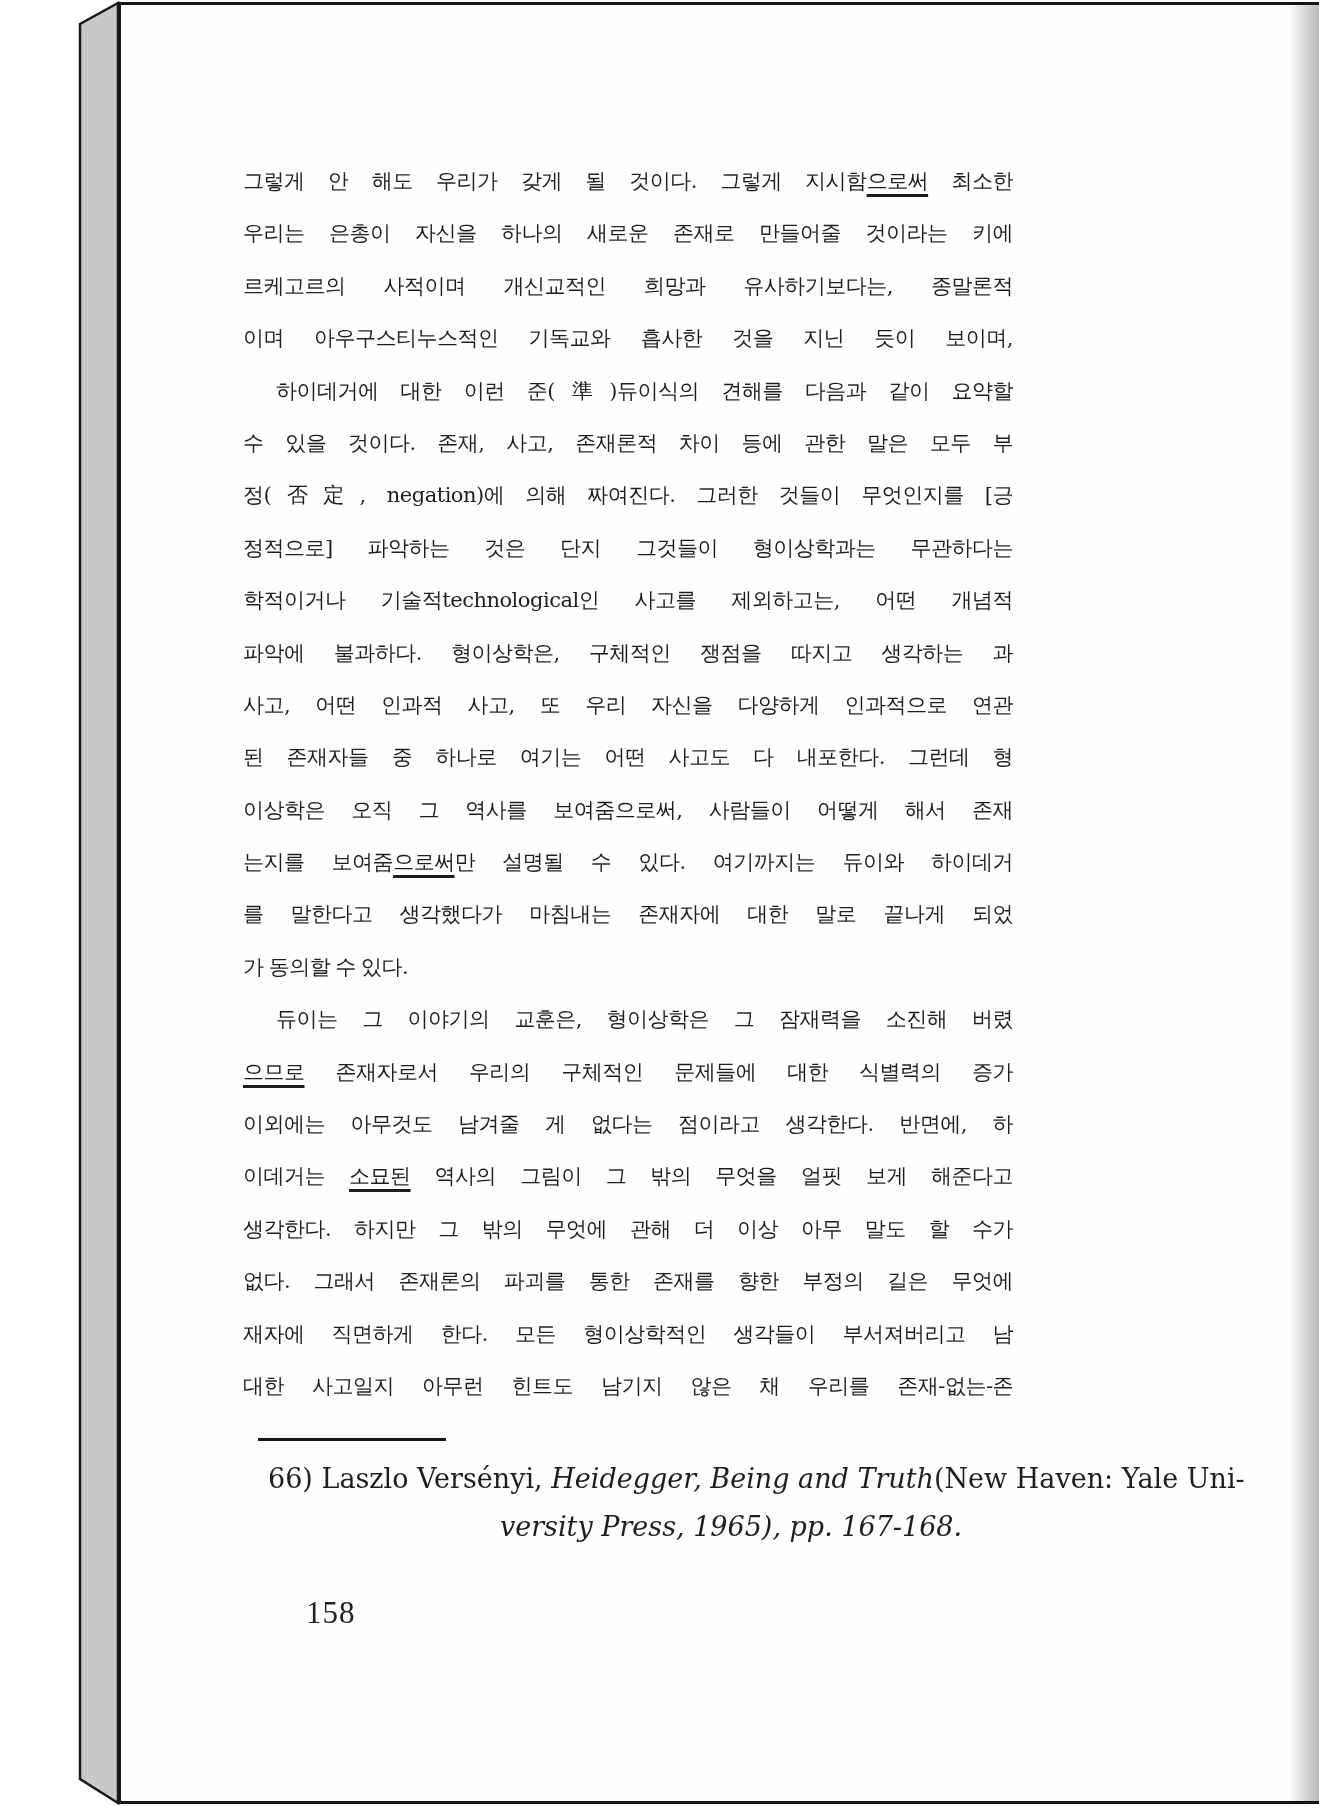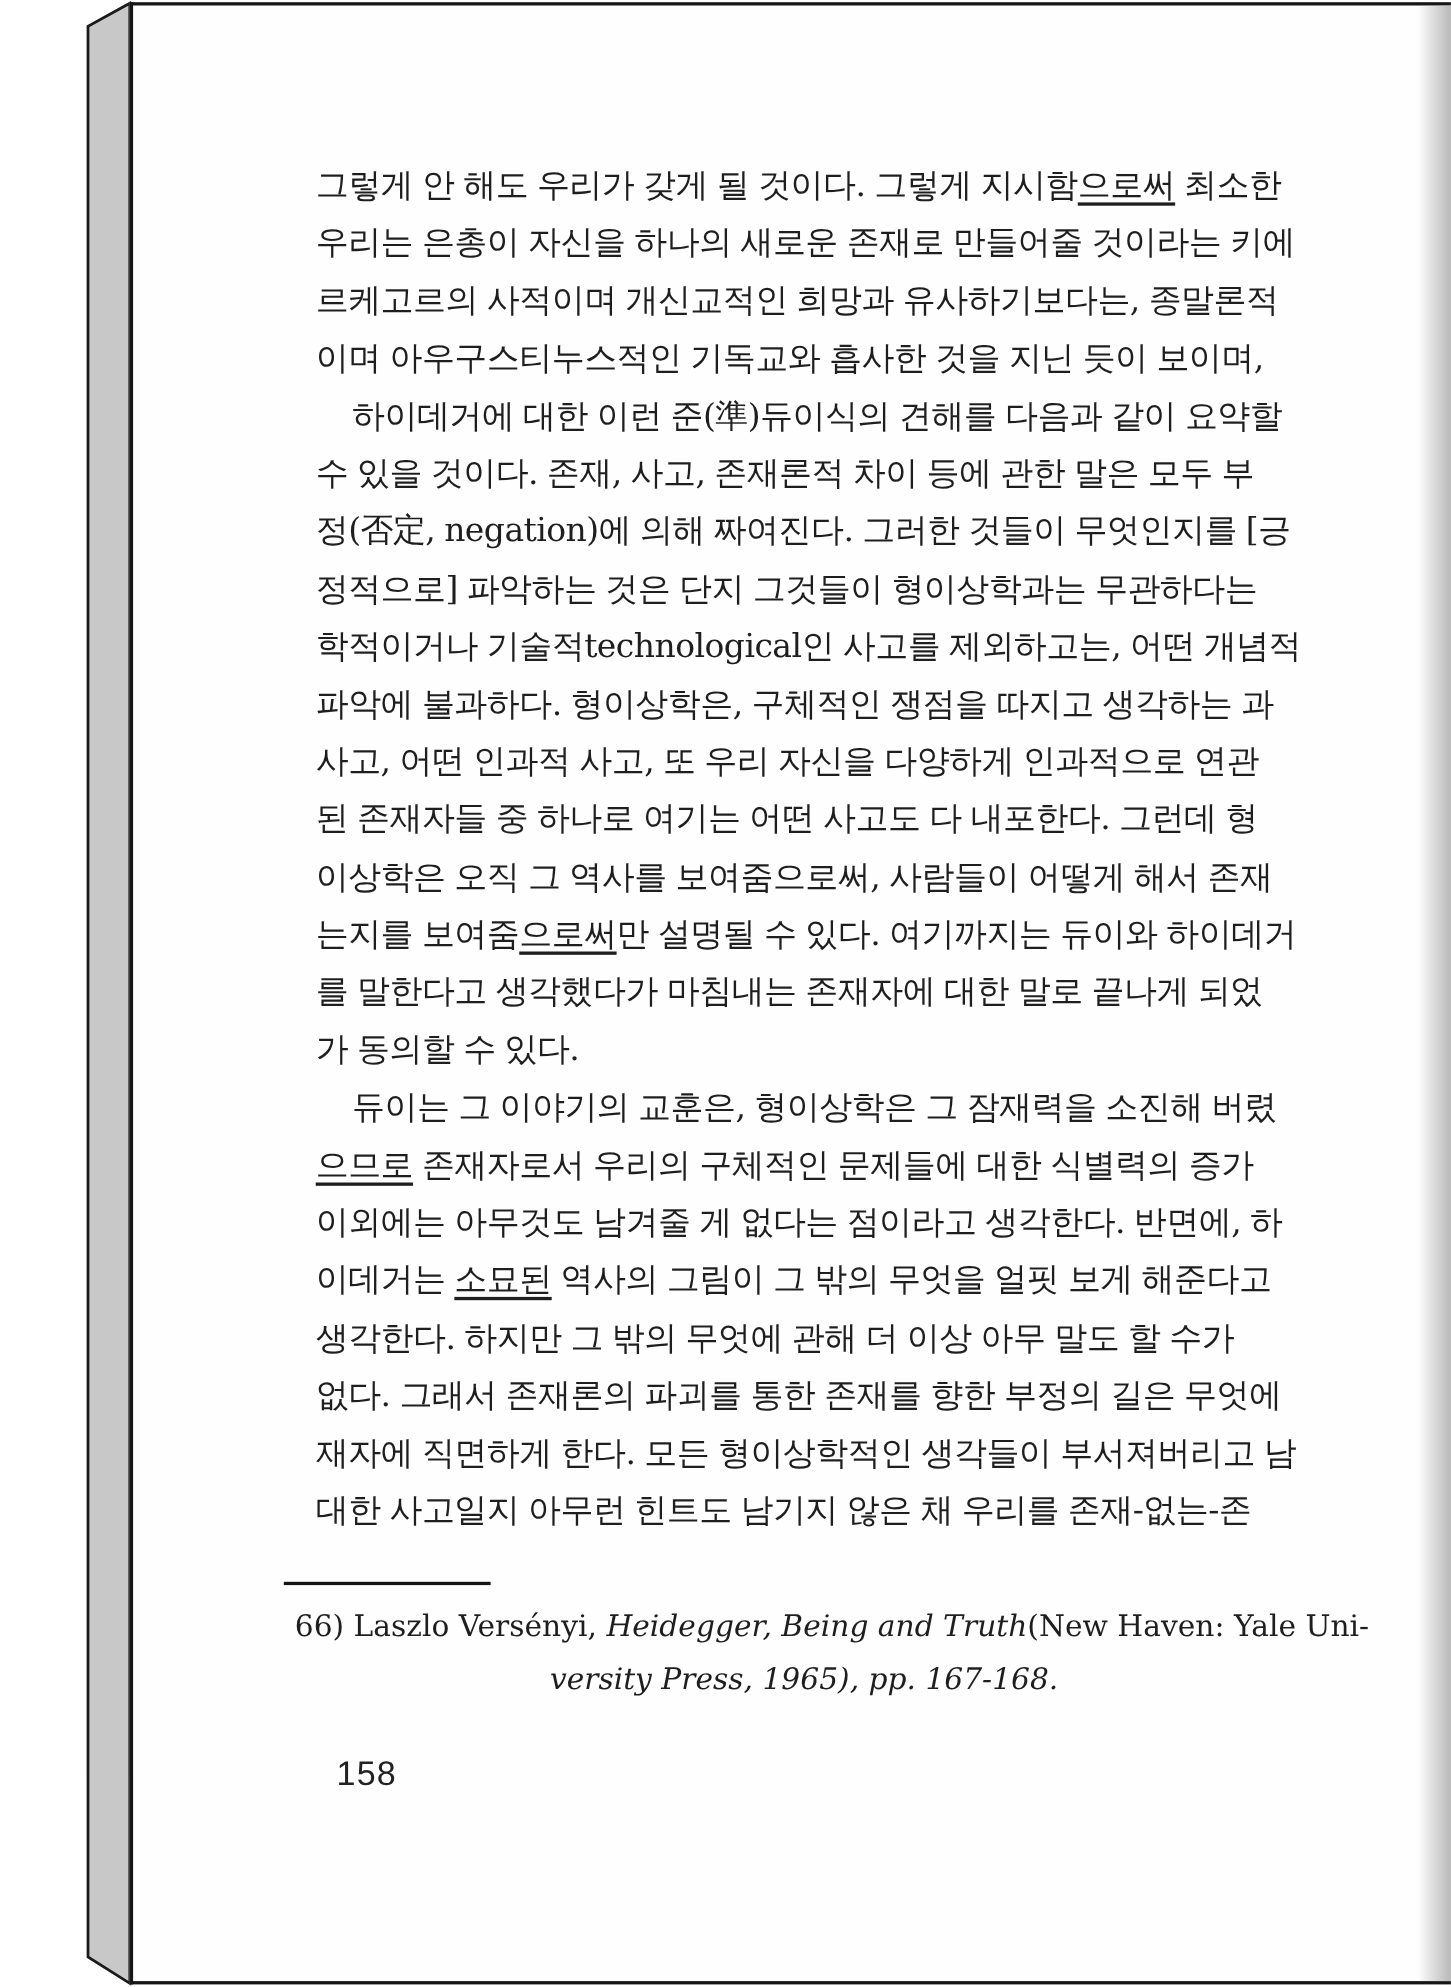--- a/index.html
+++ b/index.html
@@ -15,23 +15,23 @@
     box-sizing:border-box;background:#fefefe;
     border-top:3px solid #161616;border-left:3px solid #161616;border-bottom:3px solid #161616;
   }
   
   .edge-shade{
     position:absolute;right:0;top:0;bottom:0;width:30px;
     background:linear-gradient(to right, rgba(176,176,176,0) 0%, rgba(176,176,176,0.9) 100%);
     pointer-events:none;
   }
   .textblock{
-    position:absolute;left:122px;top:138px;width:770px;
-    font-size:30px;line-height:52.4px;color:#1e1e1e;
-    word-spacing:-1px;letter-spacing:-0.5px;margin-left:44px;
+    position:absolute;left:122px;top:150px;width:770px;
+    font-size:21px;line-height:52.4px;color:#1e1e1e;
+    word-spacing:-1px;letter-spacing:-0.5px;
   }
   .line{
     white-space:nowrap;overflow:visible;
     text-align:justify;text-align-last:justify;
     height:52.4px;
   }
   .line.end{text-align-last:left;}
   .line.ind{text-indent:33px;}
   .u{text-decoration:underline;text-decoration-thickness:2.5px;text-underline-offset:6px;}
   .fn-divider{
@@ -39,21 +39,21 @@
   }
   .footnote{
     position:absolute;left:147px;top:1450px;width:900px;
     font-size:27px;line-height:48px;color:#1e1e1e;text-align:center;
   }
   .fn-line{white-space:nowrap;}
   .fn-line2{padding-left:26px;font-style:italic;}
   .it{font-style:italic;}
   .pagenum{
     position:absolute;left:185px;top:1590px;
-    font-family:Liberation Sans, sans-serif;font-size:31px;color:#222222;letter-spacing:1px;
+    font-family:Liberation Serif, serif;font-size:31px;color:#222222;letter-spacing:1px;
   }
 </style>
 </head>
 <body>
 
 <svg class="spine-svg" viewBox="0 0 1319 1806" xmlns="http://www.w3.org/2000/svg">
   <polygon points="118,3 80,24 80,1779 118,1803" fill="#c8c8c8" stroke="#1a1a1a" stroke-width="2.5"></polygon>
 </svg>
 
 <div class="page">

